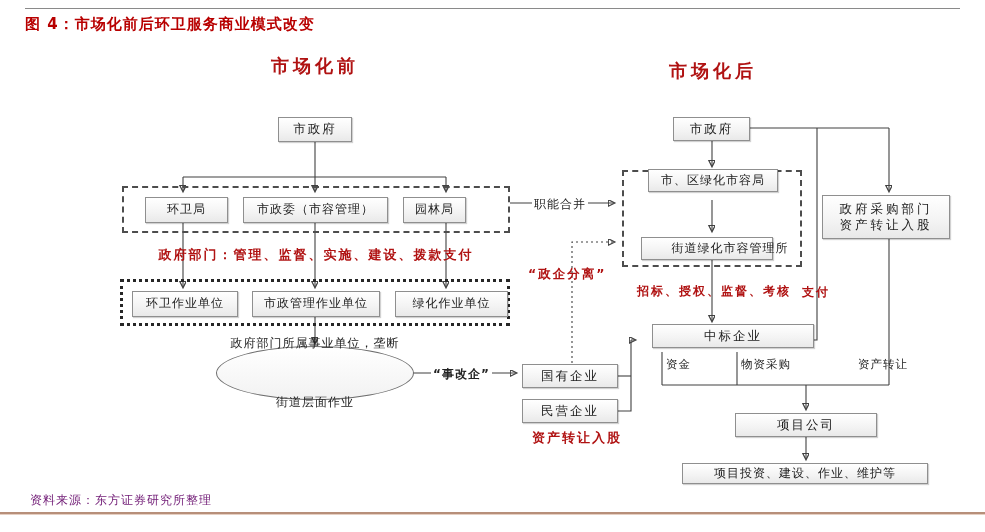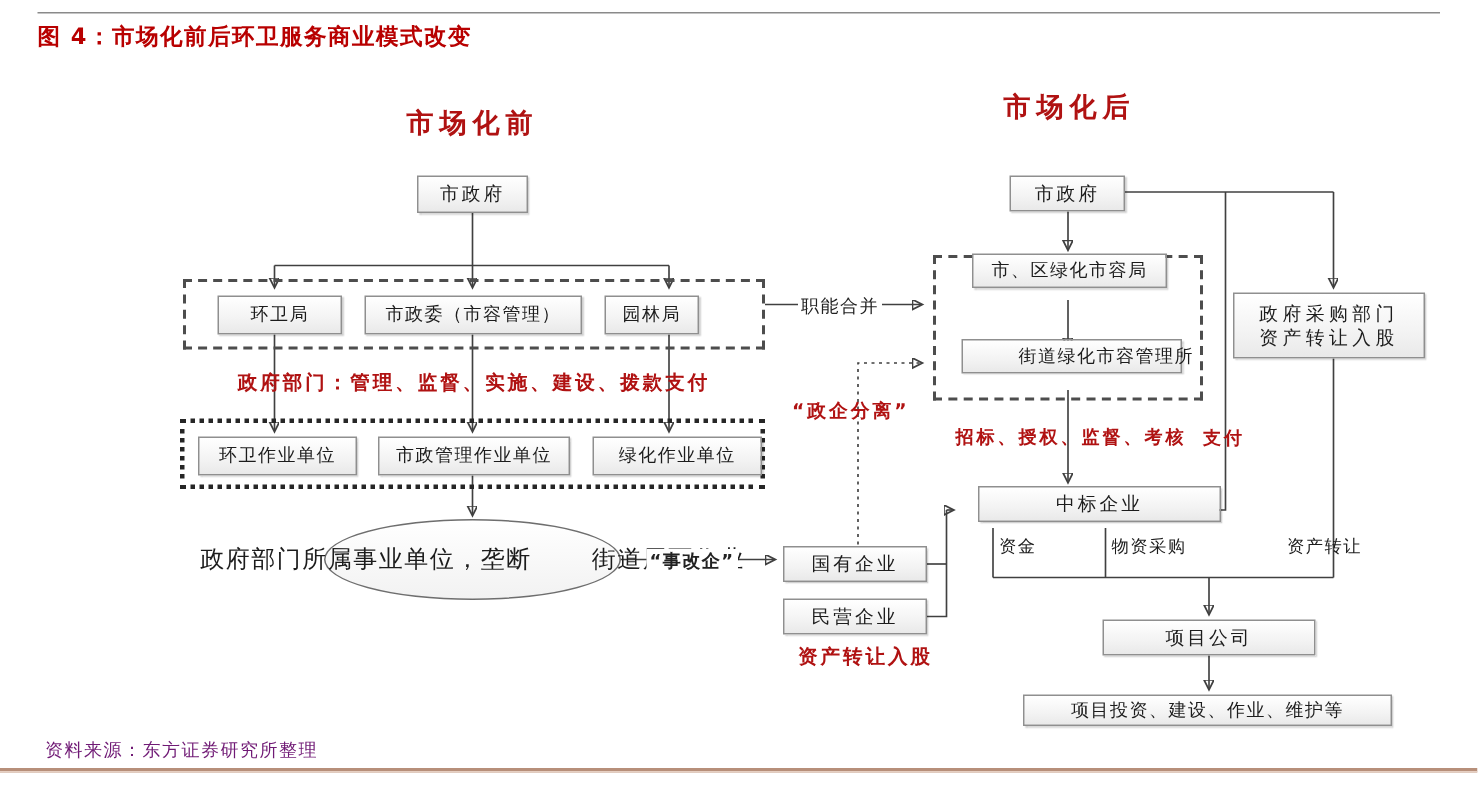--- a/index.html
+++ b/index.html
@@ -4,42 +4,42 @@
 <style>
   html,body{margin:0;padding:0;}
   body{
     width:985px;height:532px;background:#ffffff;overflow:hidden;
     font-family:"DejaVu Sans","Liberation Sans",sans-serif;position:relative;
   }
   .abs{position:absolute;}
   .top-rule{left:25px;top:8px;width:935px;border-top:1px solid #8a8a8a;height:0;}
   .fig-title{left:25px;top:15px;font-size:15px;font-weight:bold;color:#b80000;letter-spacing:1px;white-space:nowrap;}
   .col-heading{font-size:18px;font-weight:bold;color:#b01212;letter-spacing:4px;text-align:center;width:140px;white-space:nowrap;}
-  .h-before{left:245px;top:54px;margin-top:16px;}
+  .h-before{left:245px;top:54px;}
   .h-after{left:643px;top:59px;}
 
   .nbox{
     position:absolute;border:1px solid #8f8f8f;
     background:linear-gradient(180deg,#ffffff 0%,#f3f3f3 60%,#e9e9e9 100%);
     box-shadow:1px 1px 1px rgba(0,0,0,.18);
     display:flex;align-items:center;justify-content:center;
     font-size:12.5px;color:#1c1c1c;letter-spacing:2px;white-space:nowrap;
     box-sizing:border-box;line-height:1.3;
   }
   .nbox.small{font-size:12px;letter-spacing:1px;}
   .nbox.two-line{flex-direction:column;letter-spacing:3px;font-size:12.5px;}
 
   .dashed-group{position:absolute;border:2px dashed #4d4d4d;box-sizing:border-box;background:transparent;}
   .dotted-group{position:absolute;border:3px dotted #262626;box-sizing:border-box;background:transparent;}
 
   .ellipse{
     position:absolute;border:1px solid #6e6e6e;border-radius:50%;
     background:linear-gradient(180deg,#ffffff,#f2f2f2);
-    display:flex;align-items:center;justify-content:center;
-    font-size:16px;color:#1c1c1c;line-height:1.55;letter-spacing:1px;white-space:nowrap;
+    display:flex;flex-direction:column;align-items:center;justify-content:center;
+    font-size:12px;color:#1c1c1c;line-height:1.55;letter-spacing:1px;white-space:nowrap;
     box-sizing:border-box;
     gap:40px;
   }
 
   .red-note{position:absolute;color:#b01212;font-weight:bold;font-size:13px;letter-spacing:2px;white-space:nowrap;}
   .line-label{position:absolute;background:#ffffff;color:#222;font-size:12px;letter-spacing:1px;padding:0 2px;white-space:nowrap;}
   .flow-label{position:absolute;color:#1c1c1c;font-size:11.5px;letter-spacing:1px;white-space:nowrap;}
 
   .footer-src{left:30px;top:492px;font-size:12px;color:#701a75;letter-spacing:1px;white-space:nowrap;}
   .bottom-rule{left:0;top:512px;width:985px;height:2px;background:#b78f7a;border-bottom:1px solid #e6cfc2;}
@@ -132,21 +132,21 @@
 
 <div class="red-note" style="left:532px;top:429px;">资产转让入股</div>
 
 <div class="line-label" style="left:532px;top:196px;">职能合并</div>
 <div class="red-note" style="left:528px;top:266px;font-size:12.5px;">“政企分离”</div>
 
 <div class="nbox" style="left:673px;top:117px;width:77px;height:24px;">市政府</div>
 
 <div class="dashed-group" style="left:622px;top:170px;width:180px;height:97px;"></div>
 <div class="nbox small" style="left:648px;top:169px;width:130px;height:23px;">市、区绿化市容局</div>
-<div class="nbox small" style="left:641px;top:226px;width:147px;height:23px;padding-left:46px;">街道绿化市容管理所</div>
+<div class="nbox small" style="left:641px;top:237px;width:132px;height:23px;padding-left:46px;">街道绿化市容管理所</div>
 
 <div class="nbox two-line" style="left:822px;top:195px;width:128px;height:44px;">
   <span>政府采购部门</span>
   <span>资产转让入股</span>
 </div>
 
 <div class="red-note" style="left:636px;top:283px;width:156px;text-align:center;font-size:12px;">招标、授权、监督、考核</div>
 <div class="red-note" style="left:802px;top:284px;font-size:12px;">支付</div>
 
 <div class="nbox" style="left:640px;top:324px;width:162px;height:24px;margin-left:12px;">中标企业</div>

